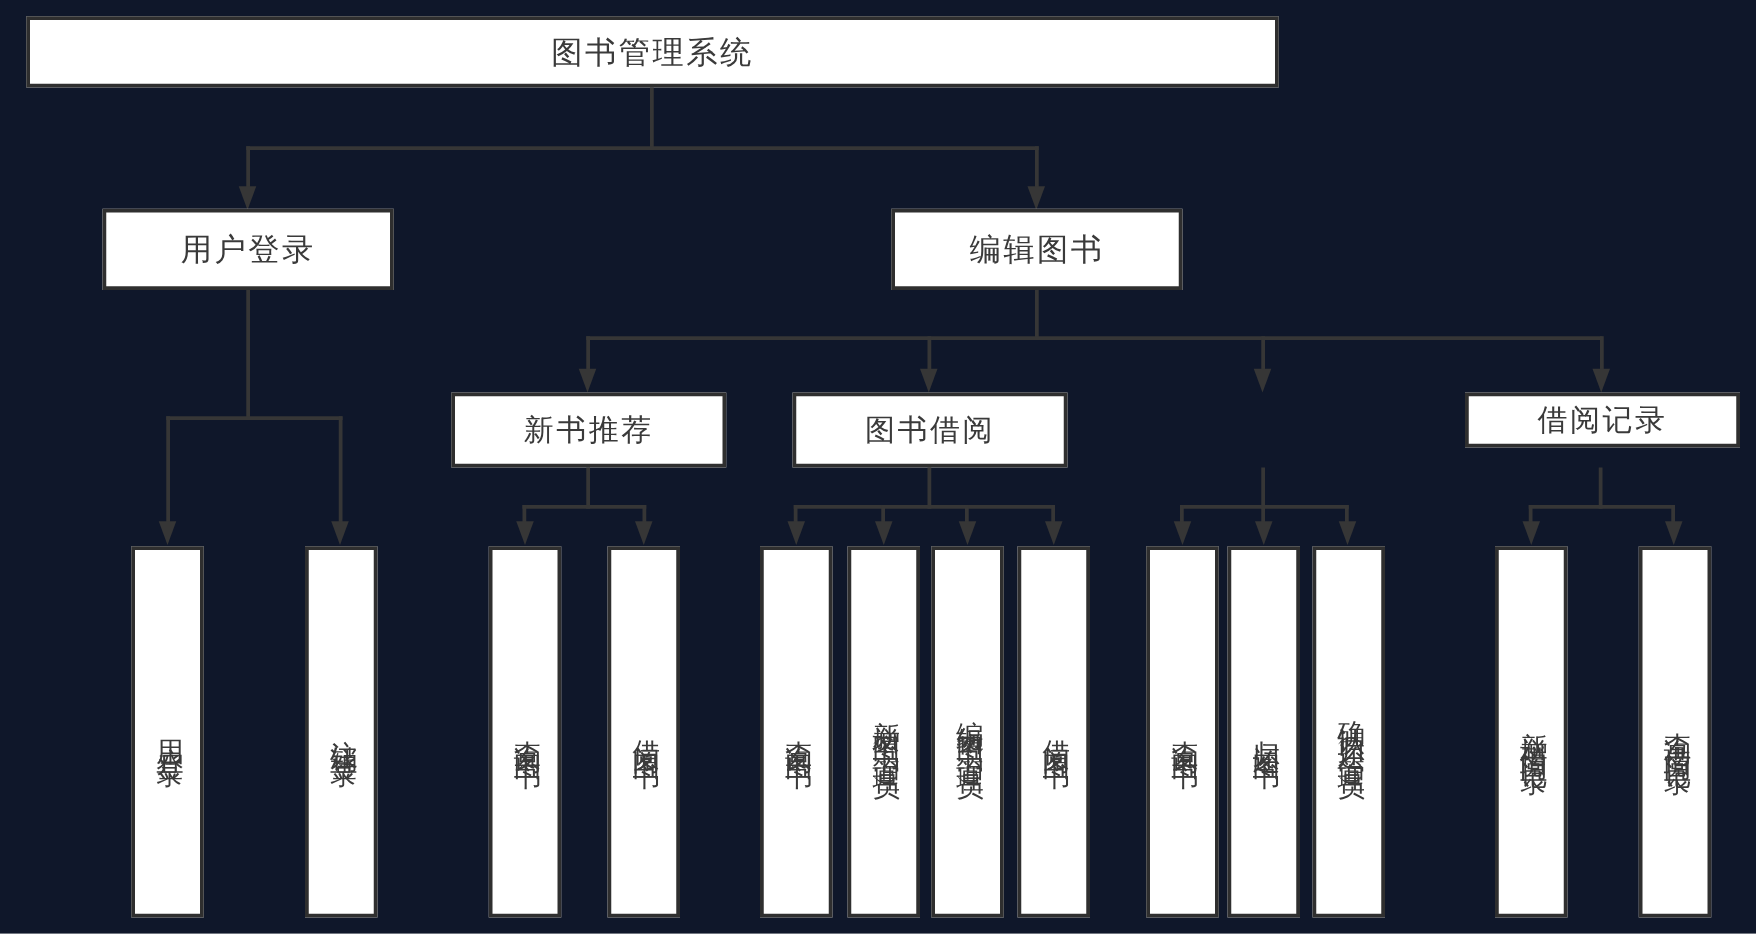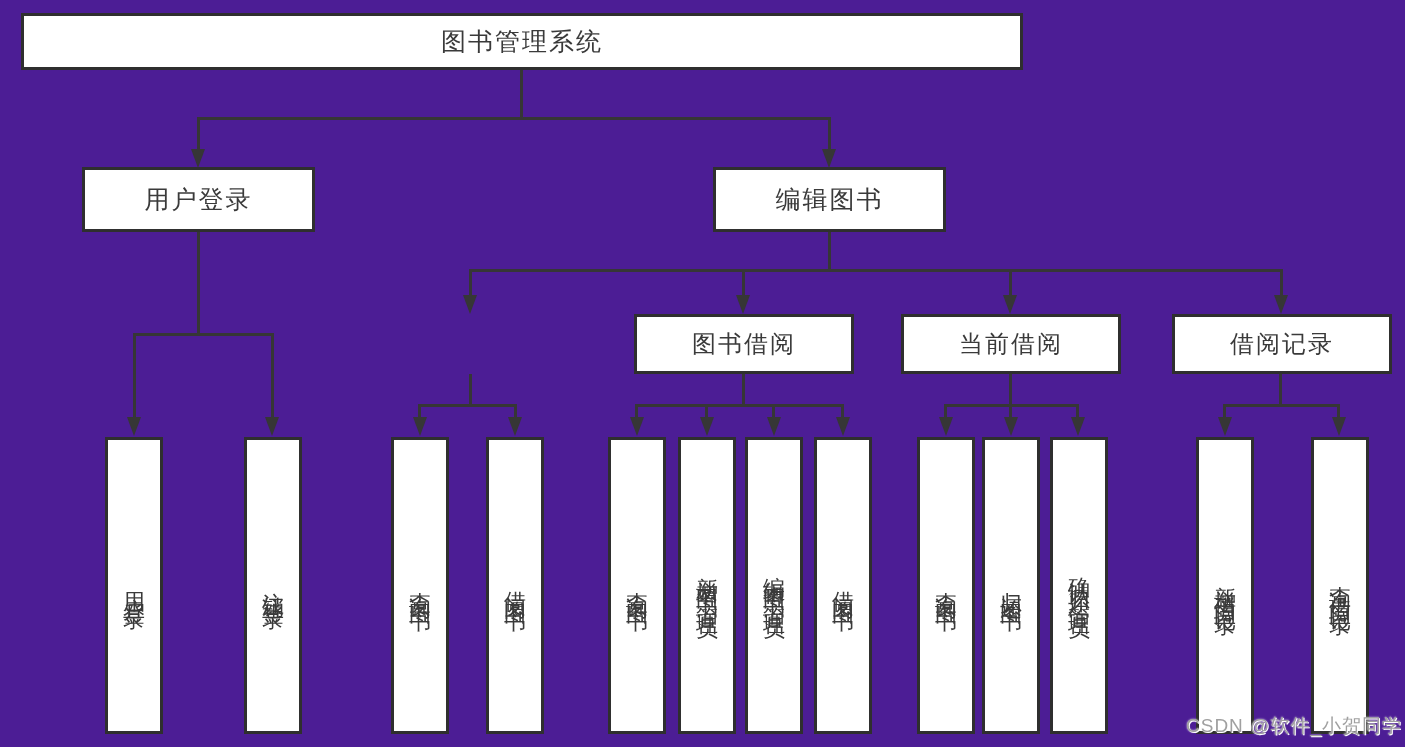--- a/index.html
+++ b/index.html
@@ -1,22 +1,22 @@
 <!DOCTYPE html>
 <html><head>
 <meta charset="utf-8">
 <style>
   html, body { margin: 0; padding: 0; background: #ffffff; }
   #canvas {
     position: relative;
     width: 1405px;
     height: 747px;
-    background: #4c1d95;
+    background: #0f172a;
     overflow: hidden;
-    font-family: Liberation Sans, sans-serif;
+    font-family: Liberation Mono, monospace;
     color: #323232;
   }
   .box {
     position: absolute;
     box-sizing: border-box;
     border: 3px solid #2f2f2f;
     background: #ffffff;
     display: flex;
     align-items: center;
     justify-content: center;
@@ -83,23 +83,23 @@
   <div class="hline" style="left:469px; top:269px; width:813px;"></div>
   <div class="vline" style="left:469px; top:269px; height:27px;"></div>
   <div class="vline" style="left:742px; top:269px; height:27px;"></div>
   <div class="vline" style="left:1009px; top:269px; height:27px;"></div>
   <div class="vline" style="left:1280px; top:269px; height:27px;"></div>
   <div class="arr" style="left:463px; top:295px;"></div>
   <div class="arr" style="left:736px; top:295px;"></div>
   <div class="arr" style="left:1003px; top:295px;"></div>
   <div class="arr" style="left:1274px; top:295px;"></div>
 
+  <div class="box l2-box" style="left:361px; top:314px; width:220px; height:60px;">新书推荐</div>
   <div class="box l2-box" style="left:634px; top:314px; width:220px; height:60px;text-align:right;">图书借阅</div>
-  <div class="box l2-box" style="left:901px; top:314px; width:220px; height:60px;">当前借阅</div>
-  <div class="box l2-box" style="left:1172px; top:314px; width:220px; height:60px;">借阅记录</div>
+  <div class="box l2-box" style="left:1172px; top:314px; width:220px; height:44px;">借阅记录</div>
 
   <div class="vline" style="left:469px; top:374px; height:33px;"></div>
   <div class="hline" style="left:418px; top:404px; width:99px;"></div>
   <div class="vline" style="left:418px; top:404px; height:14px;"></div>
   <div class="vline" style="left:514px; top:404px; height:14px;"></div>
   <div class="arr" style="left:413px; top:417px;"></div>
   <div class="arr" style="left:508px; top:417px;"></div>
 
   <div class="vline" style="left:742px; top:374px; height:33px;"></div>
   <div class="hline" style="left:635px; top:404px; width:208px;"></div>
@@ -139,15 +139,14 @@
   <div class="box leaf-box" style="left:745px; top:437px; width:58px; height:297px;">编辑图书（管理员）</div>
   <div class="box leaf-box" style="left:814px; top:437px; width:58px; height:297px;">借阅图书</div>
 
   <div class="box leaf-box" style="left:917px; top:437px; width:58px; height:297px;">查询图书</div>
   <div class="box leaf-box" style="left:982px; top:437px; width:58px; height:297px;">归还图书</div>
   <div class="box leaf-box" style="left:1050px; top:437px; width:58px; height:297px;">确认归还（管理员）</div>
 
   <div class="box leaf-box" style="left:1196px; top:437px; width:58px; height:297px;">新增借阅记录</div>
   <div class="box leaf-box" style="left:1311px; top:437px; width:58px; height:297px;">查询借阅记录</div>
 
-  <div class="watermark">CSDN @软件_小贺同学</div>
 
 </div>
 
 </body></html>

